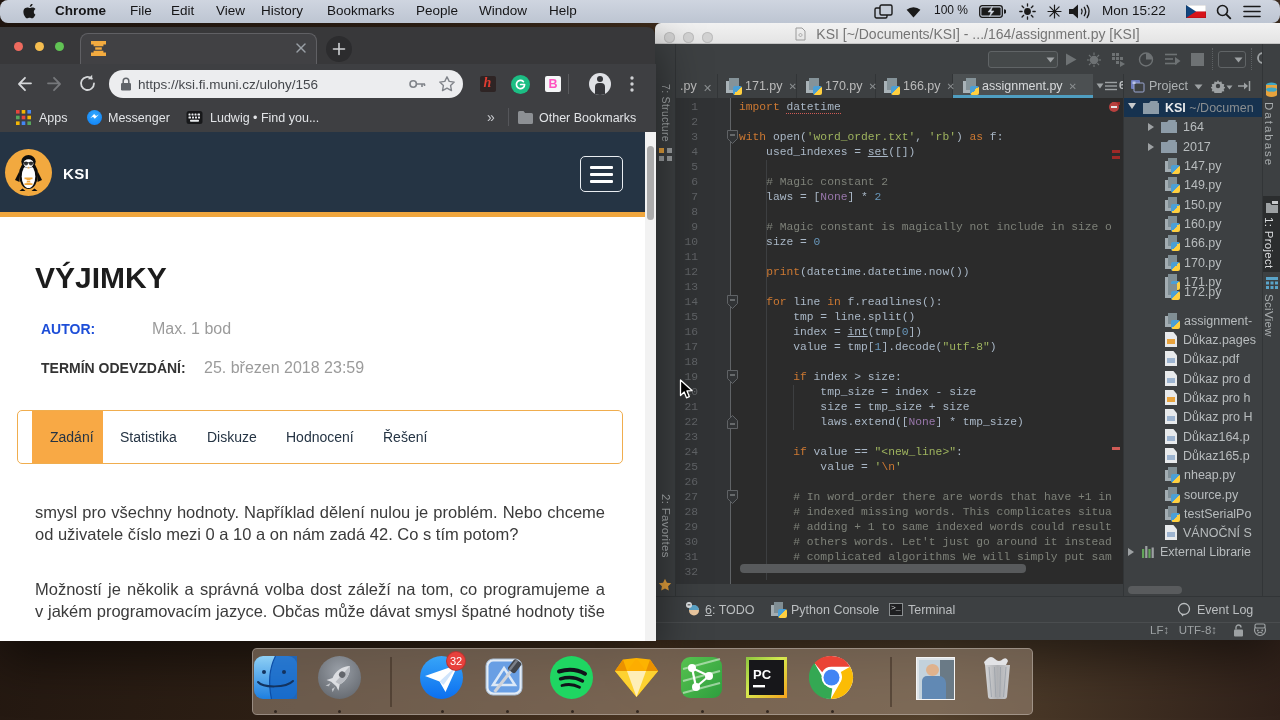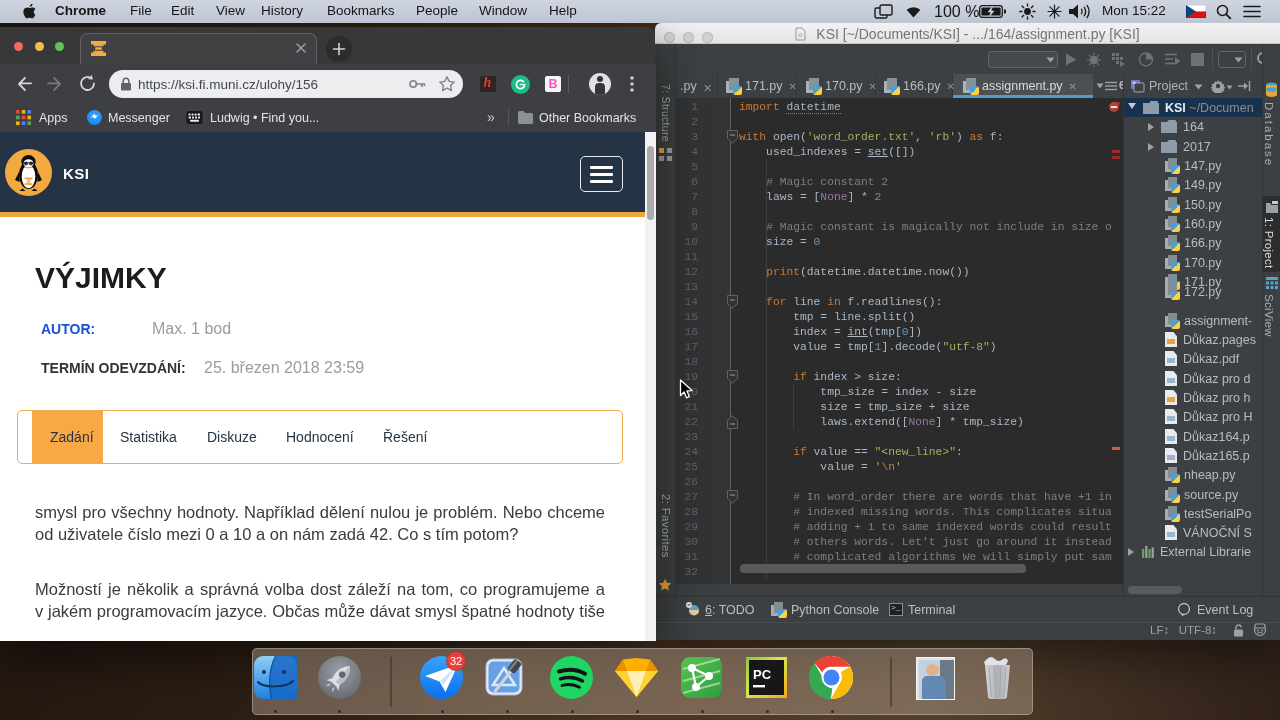--- a/index.html
+++ b/index.html
@@ -3,21 +3,21 @@
 <meta charset="utf-8">
 <style>
 * { margin:0; padding:0; box-sizing:border-box; }
 html,body { width:1280px; height:720px; overflow:hidden; }
 body { font-family:"Liberation Sans", sans-serif; position:relative;
   background:linear-gradient(100deg,#211610 0%,#2e2015 30%,#4a3522 55%,#52402c 75%,#30211a 100%); }
 .abs { position:absolute; }
 
 
 #menubar { position:absolute; left:0; top:0; width:1280px; height:23px;
-  background:linear-gradient(#cfd5e0,#bdc5d2); color:#151517; font-size:13.5px; z-index:50; }
+  background:linear-gradient(#cfd5e0,#bdc5d2); color:#151517; font-size:13.5px; z-index:50;border-radius:8px; }
 #menubar .mi { position:absolute; top:3px; }
 
 
 #chrome { position:absolute; left:0; top:27px; width:655px; height:614px;
   background:#38383a; border-radius:0 8px 0 0; box-shadow:0 18px 50px rgba(0,0,0,.55); z-index:20; }
 
 #pycharm { position:absolute; left:655px; top:23px; width:625px; height:617px;
   background:#3c3f41; border-radius:6px 0 0 0; box-shadow:0 18px 50px rgba(0,0,0,.5); z-index:10; }
 
 
@@ -72,21 +72,21 @@
   <div class="mi" style="left:479px">Window</div>
   <div class="mi" style="left:549px">Help</div>
 
   <svg class="mi" style="left:874px;top:4px" width="19" height="15" viewBox="0 0 19 15">
     <rect x="1" y="4" width="12" height="10" rx="1.5" fill="none" stroke="#1a1a1a" stroke-width="1.4"></rect>
     <rect x="6" y="1" width="12" height="10" rx="1.5" fill="#c6cdd8" stroke="#1a1a1a" stroke-width="1.4"></rect>
   </svg>
   <svg class="mi" style="left:903px;top:4px" width="21" height="15" viewBox="0 0 21 15">
     <path d="M10.5 13.5 L3.6 5.8 A10.4 10.4 0 0 1 17.4 5.8 Z" fill="#1a1a1a"></path>
   </svg>
-  <div class="mi" style="left:934px;font-size:16px">100 %</div>
+  <div class="mi" style="left:934px;font-size:12px">100 %</div>
   <svg class="mi" style="left:979px;top:4.5px" width="27" height="13" viewBox="0 0 27 13">
     <rect x="0.7" y="0.7" width="22.6" height="11.6" rx="2.5" fill="none" stroke="#1a1a1a" stroke-width="1.3"></rect>
     <rect x="2.4" y="2.4" width="19.2" height="8.2" rx="1.2" fill="#1a1a1a"></rect>
     <path d="M25 4.2 v4.6 a2.3 2.3 0 0 0 0-4.6z" fill="#1a1a1a"></path>
     <path d="M13.5 1.5 L9 7 h3 l-1.5 4.5 L15 6 h-3z" fill="#d2d8e2" stroke="#d2d8e2" stroke-width="0.5"></path>
   </svg>
   <svg class="mi" style="left:1019px;top:3px" width="17" height="17" viewBox="0 0 17 17">
     <circle cx="8.5" cy="8.5" r="3.4" fill="#1a1a1a"></circle>
     <g stroke="#1a1a1a" stroke-width="1.3" stroke-linecap="round">
       <line x1="8.5" y1="0.8" x2="8.5" y2="3.1"></line>

